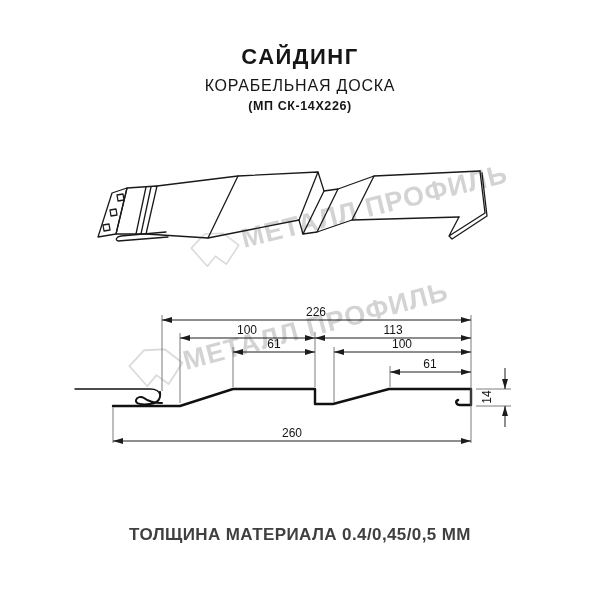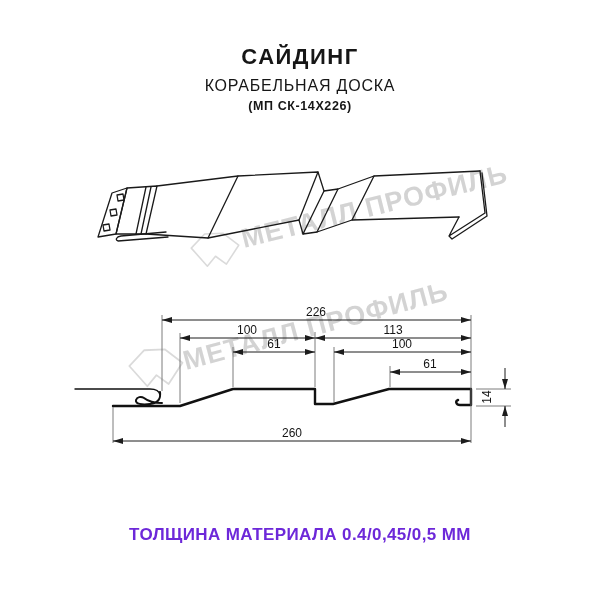--- a/index.html
+++ b/index.html
@@ -3,21 +3,21 @@
 <meta charset="utf-8">
 <style>
   html,body{margin:0;padding:0;background:#ffffff;}
   .stage{position:relative;width:600px;height:600px;background:#ffffff;overflow:hidden;
          font-family:"Liberation Sans",sans-serif;}
   .header{position:absolute;top:46px;left:0;width:600px;text-align:center;color:#161616;}
   .title{font-size:22px;font-weight:bold;letter-spacing:1.5px;line-height:1.0;}
   .subtitle{margin-top:9px;font-size:16px;font-weight:normal;letter-spacing:0.8px;}
   .model{margin-top:4px;font-size:12.5px;font-weight:bold;letter-spacing:0.6px;}
   .footer{position:absolute;top:525px;left:0;width:600px;text-align:center;
-          font-size:17px;font-weight:bold;letter-spacing:0.4px;color:#6d28d9;}
+          font-size:17px;font-weight:bold;letter-spacing:0.4px;color:#404040;}
   svg.draw{position:absolute;left:0;top:0;}
   .sketch{stroke:#1a1a1a;stroke-width:1.3;fill:none;stroke-linejoin:round;stroke-linecap:round;}
   .profile{stroke:#111111;stroke-width:2.4;fill:none;stroke-linejoin:round;stroke-linecap:round;}
   .profile-thin{stroke:#111111;stroke-width:1.4;fill:none;stroke-linecap:round;}
   .curl{stroke:#111111;stroke-width:2;fill:none;stroke-linecap:round;}
   .ext{stroke:#6e6e6e;stroke-width:0.9;fill:none;}
   .dim{stroke:#1c1c1c;stroke-width:1;fill:none;}
   .dim-label{font:12px "Liberation Sans",sans-serif;fill:#141414;}
   .wm{opacity:0.8;}
   .wm-logo{stroke:#d2d2d2;stroke-width:1.6;fill:none;stroke-linejoin:round;}

